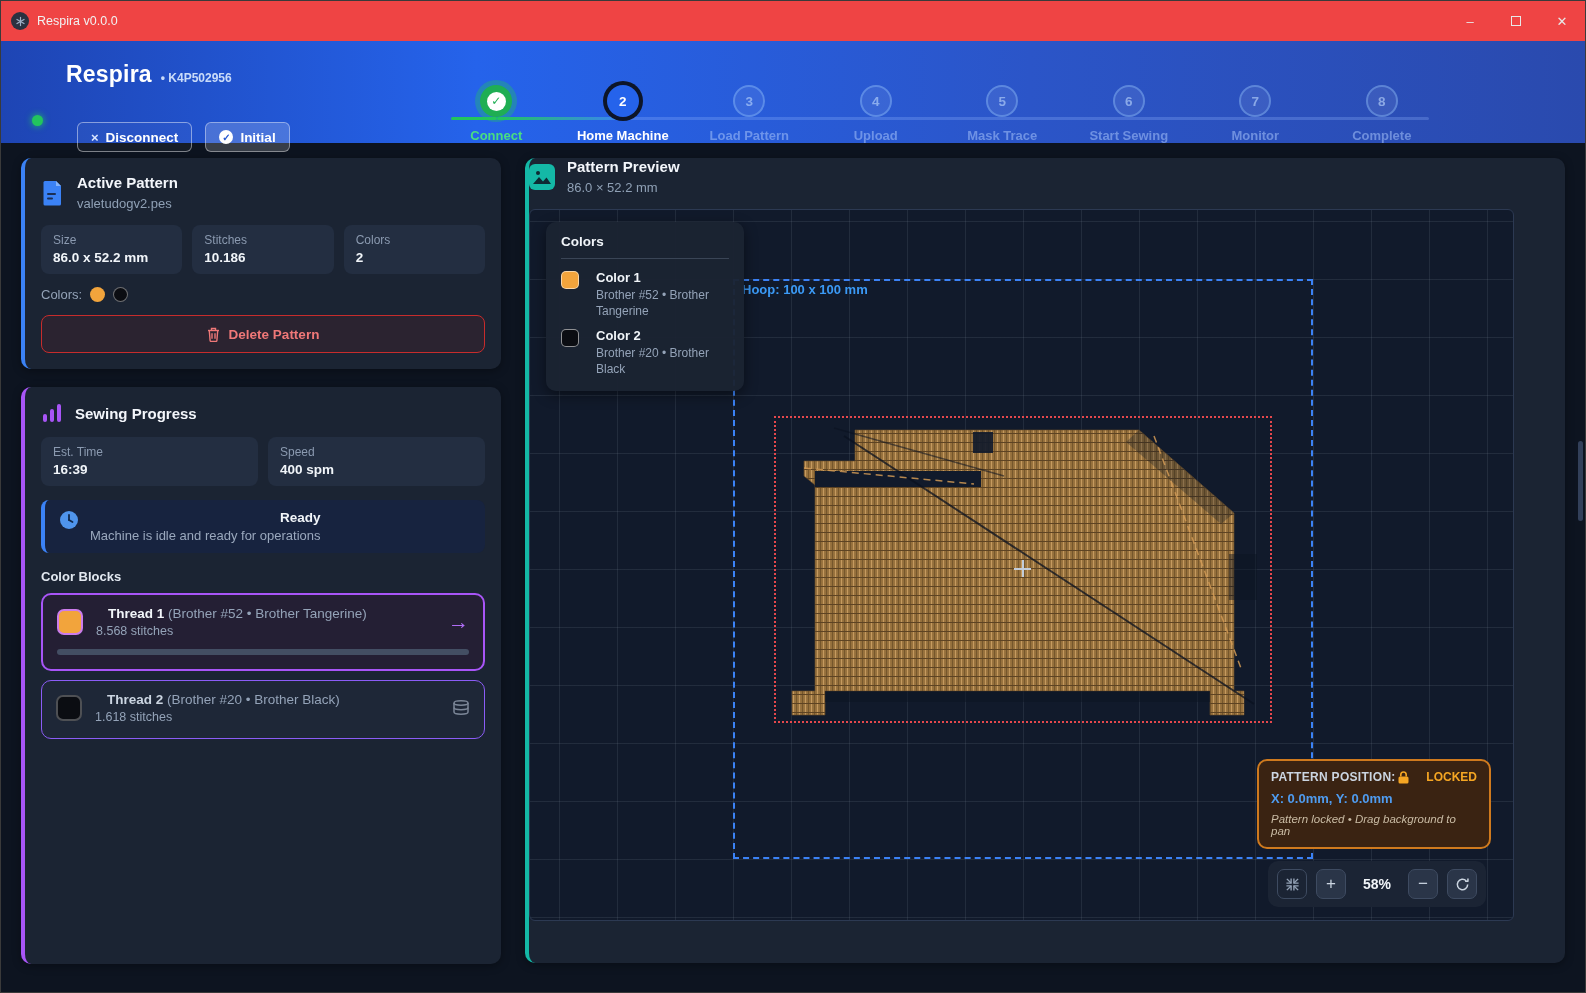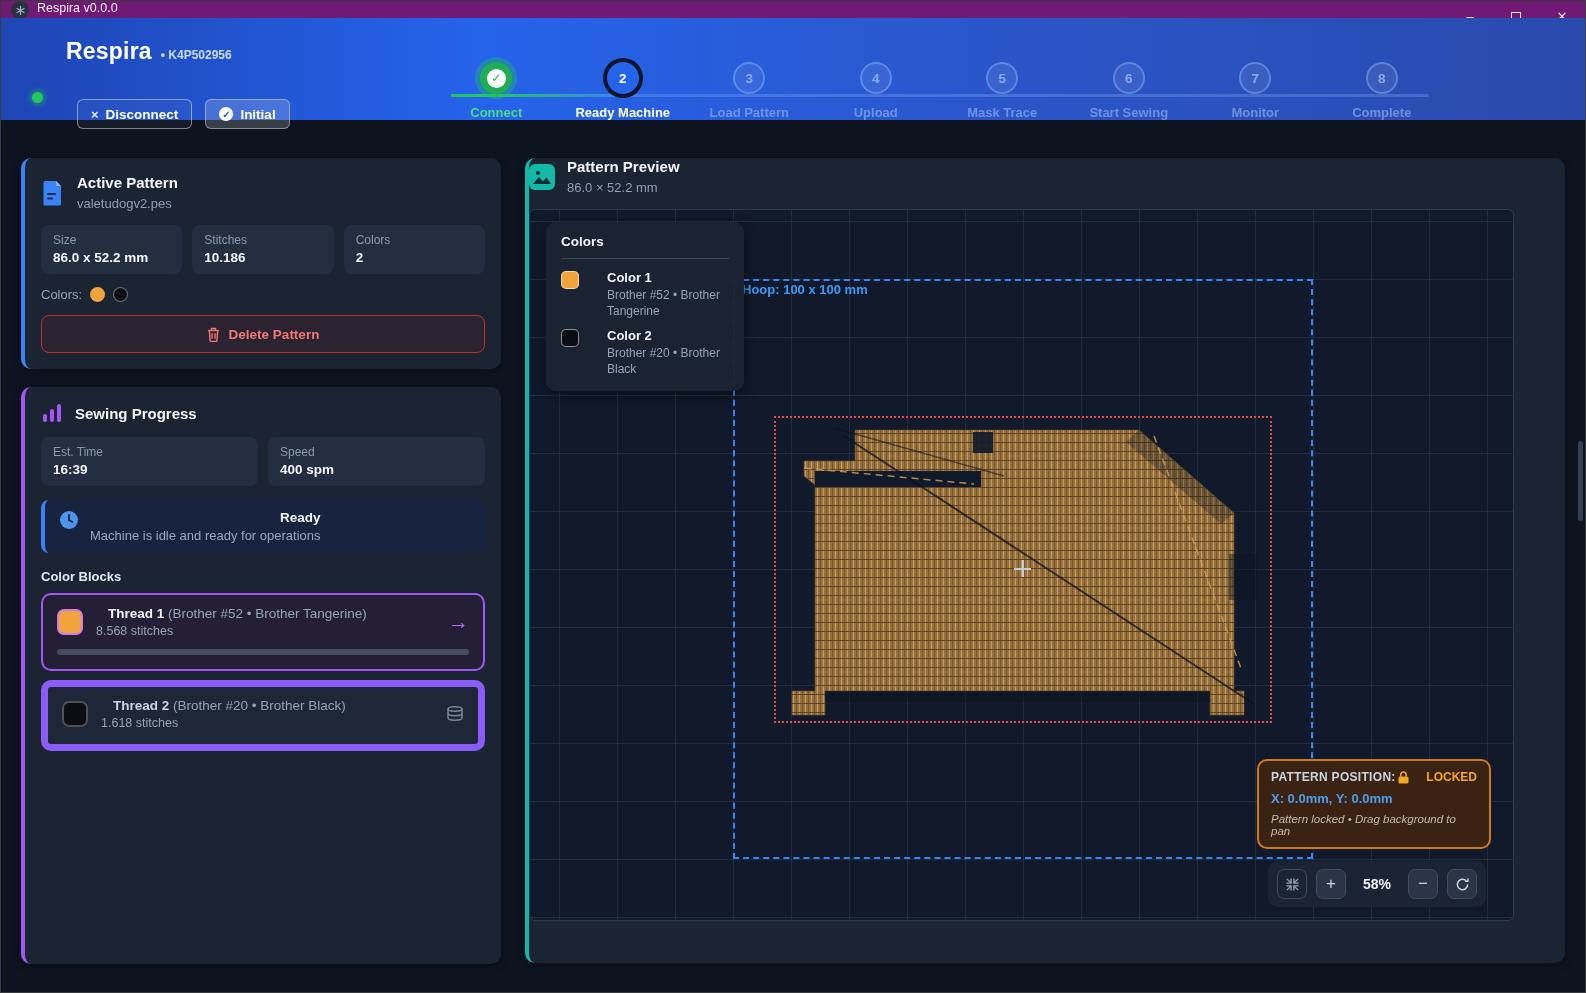--- a/index.html
+++ b/index.html
@@ -3,21 +3,21 @@
 <meta charset="utf-8">
 <style>
   * { margin:0; padding:0; box-sizing:border-box; }
   html,body { width:1586px; height:993px; overflow:hidden; }
   body {
     font-family:"Liberation Sans","DejaVu Sans",sans-serif;
     background:#0d1420; color:#e2e8f0; position:relative;
     border:1px solid #3a3a3a;
   }
   
-  .titlebar { height:17px; background:#701a75; display:flex; padding-left:10px; }
+  .titlebar { height:40px; background:#ef4444; display:flex; align-items:center; padding-left:10px; }
   .appicon { width:18px; height:18px; border-radius:50%; background:#2a3140; display:flex; align-items:center; justify-content:center; margin-right:8px; }
   .titletext { font-size:12.5px; color:#f1f1f1; }
   .winbtns { margin-left:auto; display:flex; height:31px; }
   .winbtn { width:46px; height:31px; display:flex; align-items:center; justify-content:center; color:#e8e8e8; font-size:13px; cursor:default; }
   .maxglyph { width:10px; height:10px; border:1.2px solid #e8e8e8; }
   
   .header { height:102px; background:linear-gradient(90deg,#1e45b4 0%,#2563eb 30%,#2b55c8 65%,#2a4aae 100%); position:relative; }
   .conn-dot { position:absolute; left:31px; top:74px; width:11px; height:11px; border-radius:50%; background:#22c55e; box-shadow:0 0 6px 1px rgba(34,197,94,.7); }
   .brandrow { position:absolute; left:65px; top:20px; display:flex; align-items:baseline; gap:9px; }
   .brand { font-size:23px; font-weight:bold; color:#fff; letter-spacing:.2px; }
@@ -62,21 +62,21 @@
   .dot.blackdot { border:1.5px solid rgba(255,255,255,.4); }
   .deletebtn { margin-top:13px; width:100%; height:38px; border-radius:8px; border:1.5px solid #c72c2c; background:rgba(185,28,28,.10); color:#f07878; font-size:13.5px; font-weight:bold; display:flex; align-items:center; justify-content:center; gap:9px; cursor:pointer; font-family:inherit; }
   
   .readybox { margin-top:14px; background:#17233f; border-left:4px solid #3b82f6; border-radius:8px; padding:10px 14px; display:flex; gap:11px; align-items:flex-start; }
   .readytitle { font-size:13.5px; font-weight:bold; color:#f1f5f9;text-align:right; }
   .readydesc { font-size:13px; color:#9aa8bd; margin-top:3px; }
   .cb-label { margin-top:16px; font-size:13px; font-weight:bold; color:#e2e8f0; }
   
   .thread { margin-top:9px; border-radius:10px; padding:11px 14px 14px; position:relative; }
   .thread.t1 { border:2px solid #a855f7; background:#241f34; }
-  .thread.t2 { border:7px solid #8b5cf6; background:#1e2737; }
+  .thread.t2 { border:1px solid #8b5cf6; background:#1e2737; }
   .thread-row { display:flex; align-items:center; gap:13px; }
   .swatch { width:26px; height:26px; border-radius:7px; flex:none; }
   .swatch.s1 { border:2px solid rgba(200,120,255,.9); }
   .swatch.s2 { border:2px solid rgba(255,255,255,.28); }
   .tname { font-size:13.5px; color:#f1f5f9; }
   .tname b { font-weight:bold;margin-left:12px; }
   .tdetail { font-weight:normal; color:#94a3b8; }
   .tstitches { font-size:12.5px; color:#94a3b8; margin-top:3px; }
   .t2 .tname b { color:#cbd5e1; }
   .arrowglyph { margin-left:auto; color:#b06df5; font-size:21px; font-weight:bold; }
@@ -93,21 +93,21 @@
   .redrect { position:absolute; left:244px; top:206px; width:498px; height:307px; border:2px dotted #e5484d; }
   .patternsvg { position:absolute; left:244px; top:206px; }
   .crosshair { position:absolute; left:484px; top:350px; width:17px; height:17px; }
   .crosshair:before, .crosshair:after { content:""; position:absolute; background:#c3ccd9; }
   .crosshair:before { left:0; top:7.5px; width:17px; height:2px; }
   .crosshair:after { left:7.5px; top:0; width:2px; height:17px; }
   
   .legend { position:absolute; left:16px; top:12px; width:198px; background:rgba(27,35,50,.96); border-radius:10px; padding:12px 15px 14px; box-shadow:0 4px 14px rgba(0,0,0,.45); }
   .legendtitle { font-size:13.5px; font-weight:bold; color:#f1f5f9; }
   .legend hr { border:none; border-top:1px solid #3a4556; margin:9px 0 11px; }
-  .legenditem { display:flex; gap:28px; margin-top:9px; }
+  .legenditem { display:flex; gap:17px; margin-top:9px; }
   .lswatch { width:18px; height:18px; border-radius:5px; flex:none; margin-top:1px; }
   .lswatch.l1 { border:1.5px solid rgba(255,255,255,.55); }
   .lswatch.l2 { border:1.5px solid rgba(255,255,255,.55); }
   .lname { font-size:13px; font-weight:bold; color:#f1f5f9; }
   .ldesc { font-size:12px; color:#94a3b8; margin-top:3px; line-height:1.3; }
   
   .posbox { position:absolute; left:727px; top:549px; width:234px; background:#3a2312; border:2px solid #cf7a1e; border-radius:10px; padding:9px 12px 10px; }
   .posrow1 { display:flex; align-items:center; justify-content:space-between; }
   .poslabel { font-size:12px; font-weight:bold; color:#cbd5e1; letter-spacing:.3px; }
   .locked { display:flex; align-items:center; gap:17px; font-size:12px; font-weight:bold; color:#f5a623; }
@@ -168,21 +168,21 @@
 
   <div class="stepper">
     <div class="step done">
       <div class="stepcirc">
           <span class="done-inner">✓</span>
         </div>
       <div class="steplabel">Connect</div>
     </div>
     <div class="step active">
       <div class="stepcirc">2</div>
-      <div class="steplabel">Ready Machine</div>
+      <div class="steplabel">Home Machine</div>
     </div>
     <div class="step upcoming">
       <div class="stepcirc">3</div>
       <div class="steplabel">Load Pattern</div>
     </div>
     <div class="step upcoming">
       <div class="stepcirc">4</div>
       <div class="steplabel">Upload</div>
     </div>
     <div class="step upcoming">

